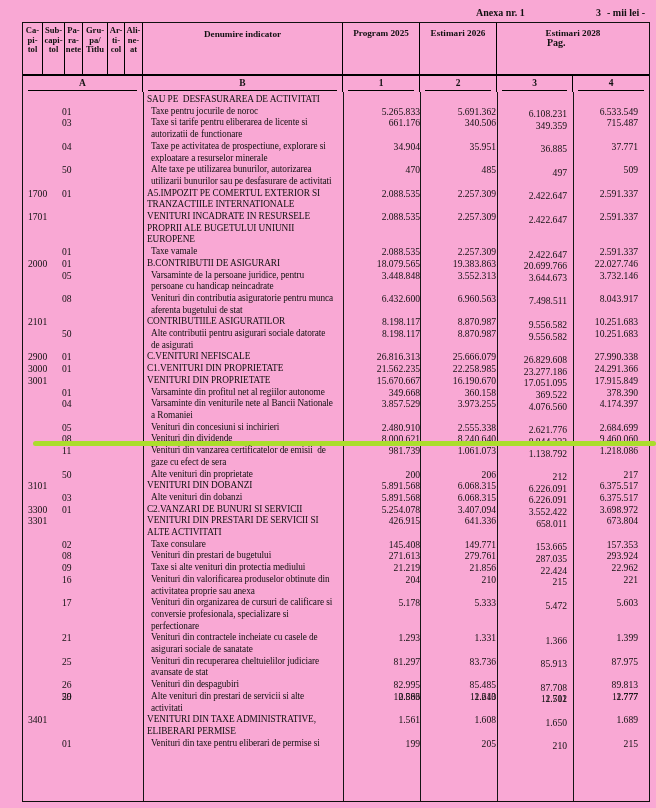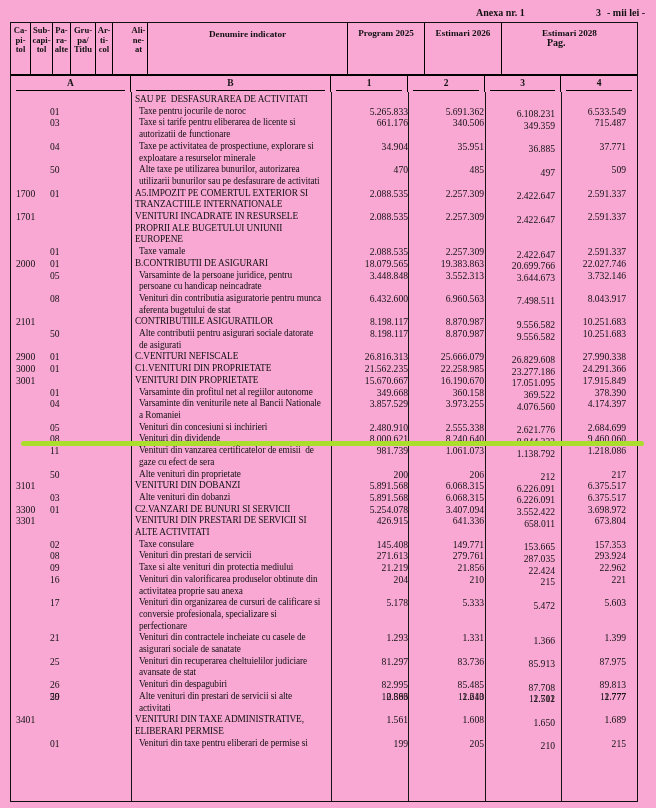--- a/index.html
+++ b/index.html
@@ -4,29 +4,29 @@
 <style>
   html,body{margin:0;padding:0;}
   body{width:656px;height:808px;background:#ffffff;font-family:"Liberation Serif","DejaVu Serif",serif;color:#111;}
   #page{position:relative;width:656px;height:808px;background:#f9a8d4;overflow:hidden;}
 
   
   .pagehdr span{position:absolute;top:7px;font-size:10px;font-weight:bold;white-space:pre;}
   .ph-anexa{left:476px;} .ph-pag{left:547px;margin-top:30px;} .ph-num{left:596px;} .ph-unit{left:607px;}
 
   
-  .tbl{position:absolute;left:10px;top:22px;width:628px;height:780px;box-sizing:border-box;
+  .tbl{position:absolute;left:22px;top:22px;width:628px;height:780px;box-sizing:border-box;
        border:1.5px solid #101010;display:flex;flex-direction:column;}
 
   
   .hdr{display:flex;height:53px;border-bottom:2.5px solid #000;box-sizing:border-box;}
   .hdr>div{box-sizing:border-box;border-right:1.2px solid #000;}
   .hdr>div:last-child{border-right:none;}
   .codehead{font-size:8.6px;font-weight:bold;text-align:center;line-height:9.6px;padding-top:3px;white-space:pre-line;}
-  .ch0{width:20px;} .ch1{width:22px;} .ch2{width:18px;} .ch3{width:25px;} .ch4{width:17px;} .ch5{width:18px;margin-left:17px;}
+  .ch0{width:20px;} .ch1{width:22px;} .ch2{width:18px;} .ch3{width:25px;} .ch4{width:17px;} .ch5{width:18px;}
   .deschead{width:200px;font-size:9.2px;font-weight:bold;text-align:center;padding-top:6px;}
   .valhead{width:77px;font-size:9.2px;font-weight:bold;text-align:center;padding-top:5px;}
   .vh3{width:76px;} .vh4{width:76px;flex:1;}
 
   
   .abrow{display:flex;height:16px;box-sizing:border-box;}
   .abrow>div{position:relative;box-sizing:border-box;border-right:1.2px solid #000;
              font-size:9.5px;font-weight:bold;text-align:center;line-height:14px;}
   .abrow>div:last-child{border-right:none;}
   .ab-a{width:120px;} .ab-b{width:200px;} .ab-1{width:77px;} .ab-2{width:77px;} .ab-3{width:76px;} .ab-4{flex:1;}
@@ -63,21 +63,21 @@
 
     <div class="hdr">
       <div class="codehead ch0">Ca-
 pi-
 tol</div>
       <div class="codehead ch1">Sub-
 capi-
 tol</div>
       <div class="codehead ch2">Pa-
 ra-
-alte</div>
+nete</div>
       <div class="codehead ch3">Gru-
 pa/
 Titlu</div>
       <div class="codehead ch4">Ar-
 ti-
 col</div>
       <div class="codehead ch5">Ali-
 ne-
 at</div>
       <div class="deschead">Denumire indicator</div>
@@ -330,21 +330,21 @@
             <span class="val v3">153.665</span>
             <span class="val v4">157.353</span>
             <div class="desc">Taxe consulare</div>
           </div>
           <div class="row">
             <span class="sub">08</span>
             <span class="val v1">271.613</span>
             <span class="val v2">279.761</span>
             <span class="val v3">287.035</span>
             <span class="val v4">293.924</span>
-            <div class="desc">Venituri din prestari de servicii</div>
+            <div class="desc">Venituri din prestari de bugetului</div>
           </div>
           <div class="row">
             <span class="sub">09</span>
             <span class="val v1">21.219</span>
             <span class="val v2">21.856</span>
             <span class="val v3">22.424</span>
             <span class="val v4">22.962</span>
             <div class="desc">Taxe si alte venituri din protectia mediului</div>
           </div>
           <div class="row">

